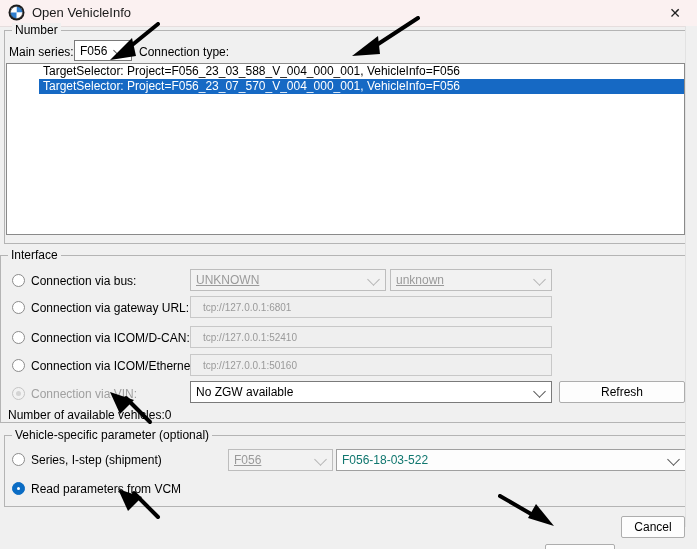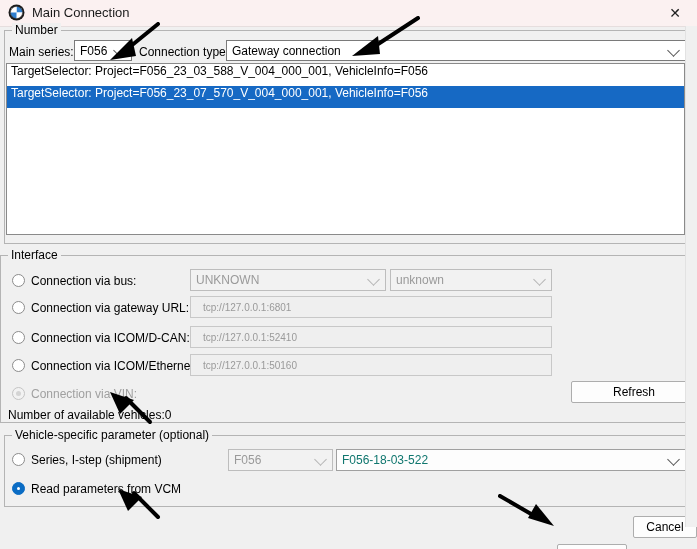--- a/index.html
+++ b/index.html
@@ -49,38 +49,37 @@
     padding-left:5px;white-space:nowrap;overflow:hidden;
     cursor:default;
   }
   .combo.flat{border:1px solid #a0a0a0;}
   .combo .chev{
     position:absolute;right:7px;top:50%;width:8px;height:8px;
     margin-top:-5px;
     border-left:1.4px solid #555;border-bottom:1.4px solid #555;
     transform:rotate(-45deg);
   }
-  .combo.disabled{background:#f2f2f2;border:1px solid #bdbdbd;color:#9a9a9a;}
+  .combo.disabled{background:#f2f2f2;border:1px solid #bdbdbd;color:#9a9a9a;text-decoration:underline;}
   .combo.disabled .chev{border-color:#b5b5b5;}
 
   .textbox{
     position:absolute;box-sizing:border-box;
     background:#efefef;border:1px solid #c8c8c8;
     font-size:10px;color:#9a9a9a;
     display:flex;align-items:center;padding-left:12px;
     white-space:nowrap;overflow:hidden;
   }
 
   .btn{
     position:absolute;box-sizing:border-box;
     background:#fdfdfd;border:1px solid #adadad;border-radius:2px;
     font-size:12px;color:#000;
     display:flex;align-items:center;justify-content:center;
     cursor:default;
-    margin-left:12px;
   }
 
   
   .radio{position:absolute;width:13px;height:13px;box-sizing:border-box;
     border:1px solid #8c8c8c;border-radius:50%;background:#fff;}
   .radio.dim{border-color:#c4c4c4;background:#f2f2f2;}
   .radio.dim:after{
     content:"";position:absolute;left:3px;top:3px;width:5px;height:5px;
     border-radius:50%;background:#d4d4d4;
   }
@@ -90,22 +89,22 @@
     border-radius:50%;background:#ffffff;
   }
 
   
   .listwrap{
     position:absolute;left:6px;top:63px;width:679px;height:172px;
     box-sizing:border-box;background:#ffffff;border:1px solid #8a8a8a;
     overflow:hidden;
   }
   .listrow{
-    height:22px;line-height:15px;font-size:12px;color:#000;
-    padding-left:4px;white-space:nowrap;overflow:hidden;cursor:default;
+    height:15px;line-height:15px;font-size:12px;color:#000;
+    padding-left:4px;white-space:nowrap;overflow:hidden;cursor:default;margin-left:32px;
   }
   .listrow.selected{background:#1669c4;color:#ffffff;}
 
   
   .outer-scroll{
     position:absolute;right:0;top:26px;width:11px;height:501px;
     background:#f0f0f0;border-left:1px solid #e2e2e2;
   }
   .outer-scroll .thumb{
     position:absolute;left:1px;top:70px;width:9px;height:120px;background:#f0f0f0;
@@ -122,39 +121,35 @@
   <div class="titlebar">
     <svg class="logo" viewBox="0 0 32 32">
       <circle cx="16" cy="16" r="15" fill="#1c1c1c"></circle>
       <circle cx="16" cy="16" r="11.5" fill="#ffffff"></circle>
       <path d="M16 4.5 A11.5 11.5 0 0 1 27.5 16 L16 16 Z" fill="#2f7fd0"></path>
       <path d="M16 16 L4.5 16 A11.5 11.5 0 0 1 16 4.5 Z" fill="#ffffff"></path>
       <path d="M16 16 L27.5 16 A11.5 11.5 0 0 1 16 27.5 Z" fill="#ffffff"></path>
       <path d="M4.5 16 L16 16 L16 27.5 A11.5 11.5 0 0 1 4.5 16 Z" fill="#2f7fd0"></path>
       <circle cx="16" cy="16" r="11.5" fill="none" stroke="#1c1c1c" stroke-width="1.2"></circle>
     </svg>
-    <div class="title-text">Main Connection</div>
+    <div class="title-text">Open VehicleInfo</div>
     <div class="closebtn">✕</div>
   </div>
 
   <div class="group" style="left:4px;top:30px;width:689px;height:212px;">
     <div class="legend">Number</div>
   </div>
 
   <div class="lbl" style="left:9px;top:44px;">Main series:</div>
   <div class="combo" style="left:74px;top:40px;width:58px;height:21px;">
     <span>F056</span>
     <span class="chev"></span>
   </div>
 
   <div class="lbl" style="left:139px;top:44px;">Connection type:</div>
-  <div class="combo" style="left:226px;top:40px;width:460px;height:21px;">
-    <span>Gateway connection</span>
-    <span class="chev"></span>
-  </div>
 
   <div class="listwrap">
     <div class="listrow">TargetSelector: Project=F056_23_03_588_V_004_000_001, VehicleInfo=F056</div>
     <div class="listrow selected">TargetSelector: Project=F056_23_07_570_V_004_000_001, VehicleInfo=F056</div>
   </div>
 
   <div class="group" style="left:0;top:255px;width:689px;height:166px;">
     <div class="legend">Interface</div>
   </div>
 
@@ -182,20 +177,24 @@
   </div>
 
   <div class="radio" style="left:12px;top:359px;"></div>
   <div class="lbl" style="left:31px;top:358px;">Connection via ICOM/Ethernet:</div>
   <div class="textbox" style="left:190px;top:354px;width:362px;height:22px;">
     <span>tcp://127.0.0.1:50160</span>
   </div>
 
   <div class="radio dim" style="left:12px;top:387px;"></div>
   <div class="lbl dim" style="left:31px;top:386px;">Connection via VIN:</div>
+  <div class="combo" style="left:190px;top:381px;width:362px;height:22px;">
+    <span>No ZGW available</span>
+    <span class="chev"></span>
+  </div>
   <div class="btn" style="left:559px;top:381px;width:126px;height:22px;">
     <span>Refresh</span>
   </div>
 
   <div class="lbl" style="left:8px;top:407px;">Number of available vehicles:0</div>
 
   <div class="group" style="left:4px;top:435px;width:689px;height:70px;">
     <div class="legend">Vehicle-specific parameter (optional)</div>
   </div>
 

